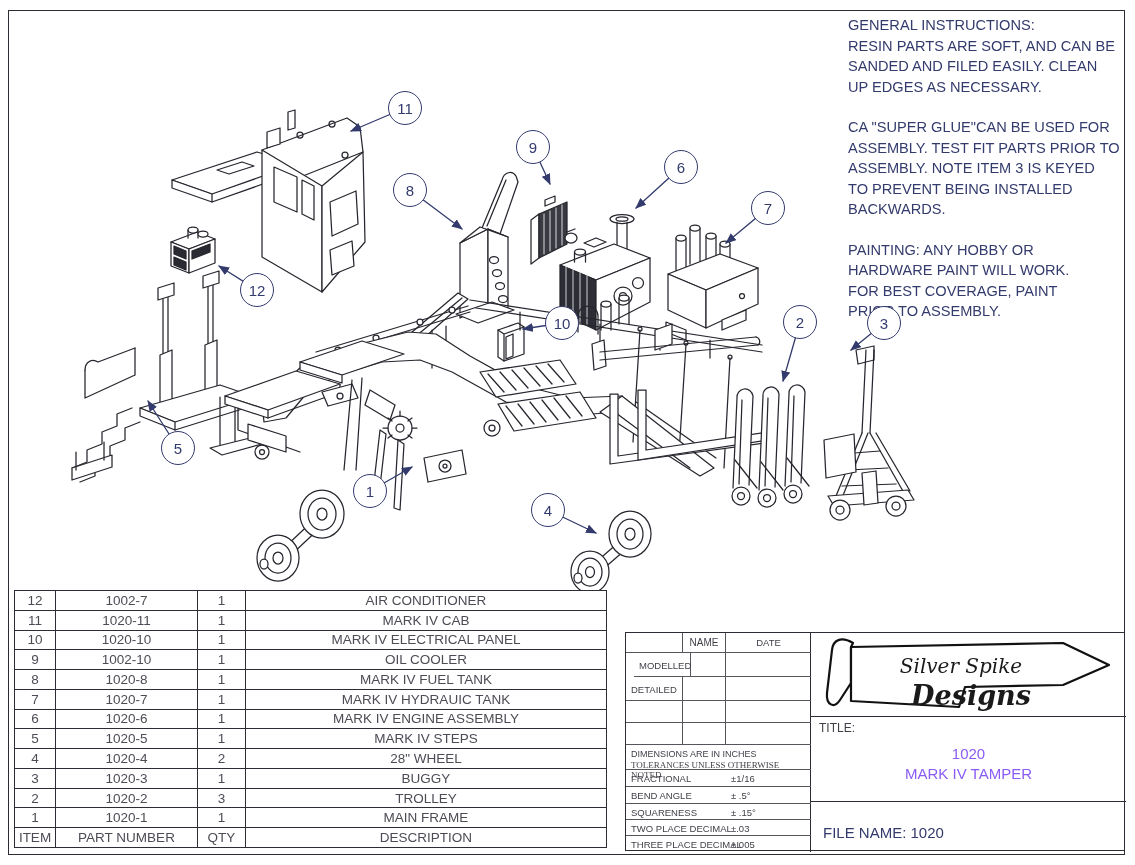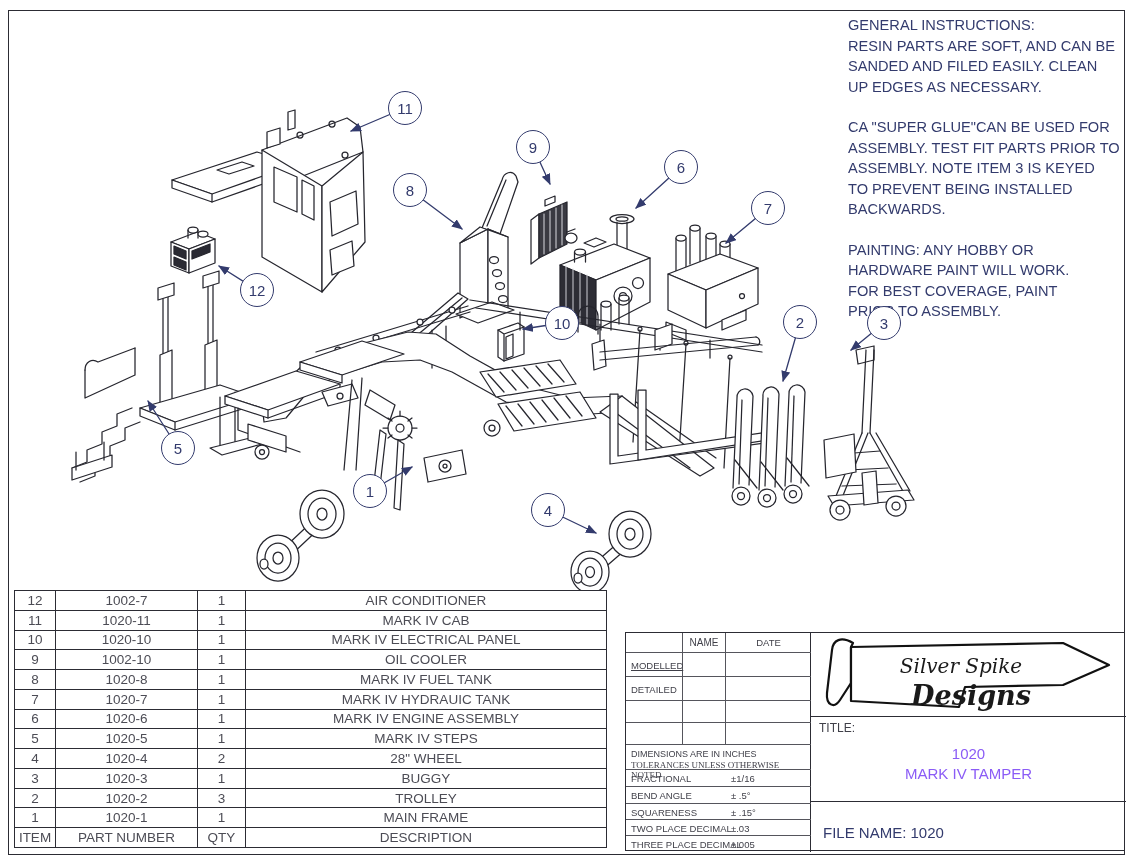--- a/index.html
+++ b/index.html
@@ -416,21 +416,21 @@
     </tbody>
   </table>
 
   <div class="tb">
     <div class="tb-left">
 
       <div class="abs cell" style="left:0;top:0;width:57px;height:20px;"></div>
       <div class="abs cell" style="left:57px;top:0;width:43px;height:20px;font-size:10px;text-align:center;padding-top:4px;">NAME</div>
       <div class="abs cell" style="left:100px;top:0;width:85px;height:20px;font-size:9.5px;text-align:center;padding-top:4px;border-right:none;">DATE</div>
 
-      <div class="abs cell lbl" style="left:0;top:20px;width:57px;height:24px;padding-top:7px;text-decoration:underline;">MODELLED</div>
+      <div class="abs cell lbl" style="left:8px;top:20px;width:57px;height:24px;padding-top:7px;">MODELLED</div>
       <div class="abs cell" style="left:57px;top:20px;width:43px;height:24px;"></div>
       <div class="abs cell" style="left:100px;top:20px;width:85px;height:24px;border-right:none;"></div>
       <div class="abs cell lbl" style="left:0;top:44px;width:57px;height:24px;padding-top:7px;">DETAILED</div>
       <div class="abs cell" style="left:57px;top:44px;width:43px;height:24px;"></div>
       <div class="abs cell" style="left:100px;top:44px;width:85px;height:24px;border-right:none;"></div>
       <div class="abs cell" style="left:0;top:68px;width:57px;height:22px;"></div>
       <div class="abs cell" style="left:57px;top:68px;width:43px;height:22px;"></div>
       <div class="abs cell" style="left:100px;top:68px;width:85px;height:22px;border-right:none;"></div>
       <div class="abs cell" style="left:0;top:90px;width:57px;height:22px;"></div>
       <div class="abs cell" style="left:57px;top:90px;width:43px;height:22px;"></div>

